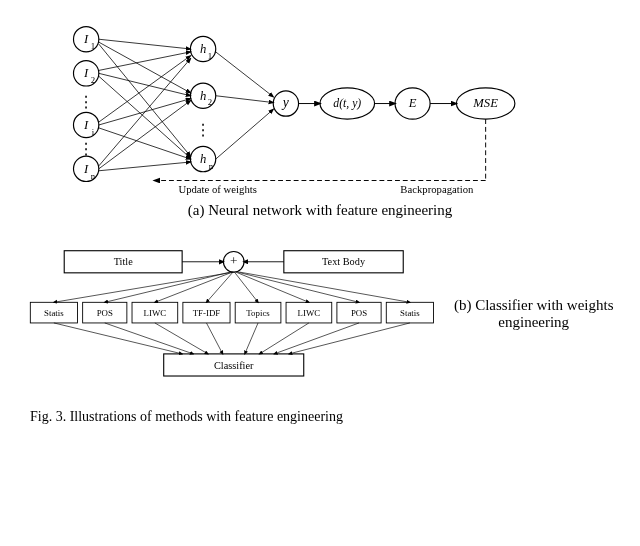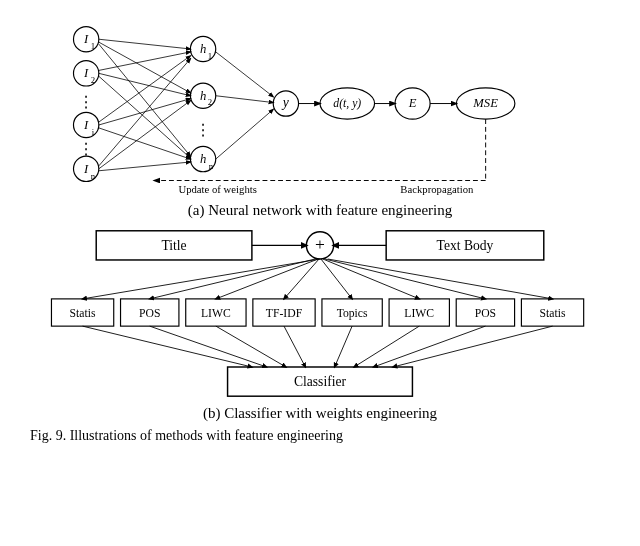--- a/index.html
+++ b/index.html
@@ -38,21 +38,21 @@
     .caption {
       font-size: 15px;
       margin-top: 2px;
       text-align: left;
     }
 
     
     .part-b {
       width: 100%;
       display: flex;
-      flex-direction: column;
+      flex-direction: row;
       align-items: center;
     }
 
     .classifier-svg {
       width: 580px;
       height: 180px;
     }
 
     .caption-b {
       font-size: 15px;
@@ -244,15 +244,15 @@
       <defs>
         <marker id="arr2" markerWidth="7" markerHeight="7" refX="5" refY="3" orient="auto">
           <path d="M0,0 L0,6 L7,3 z" fill="black"></path>
         </marker>
       </defs>
     </svg>
 
     <div class="caption-b">(b) Classifier with weights engineering</div>
   </div>
 
-  <div class="fig-label">Fig. 9. Illustrations of methods with feature engineering</div>
+  <div class="fig-label">Fig. 3. Illustrations of methods with feature engineering</div>
 
 </div>
 
 </body></html>

